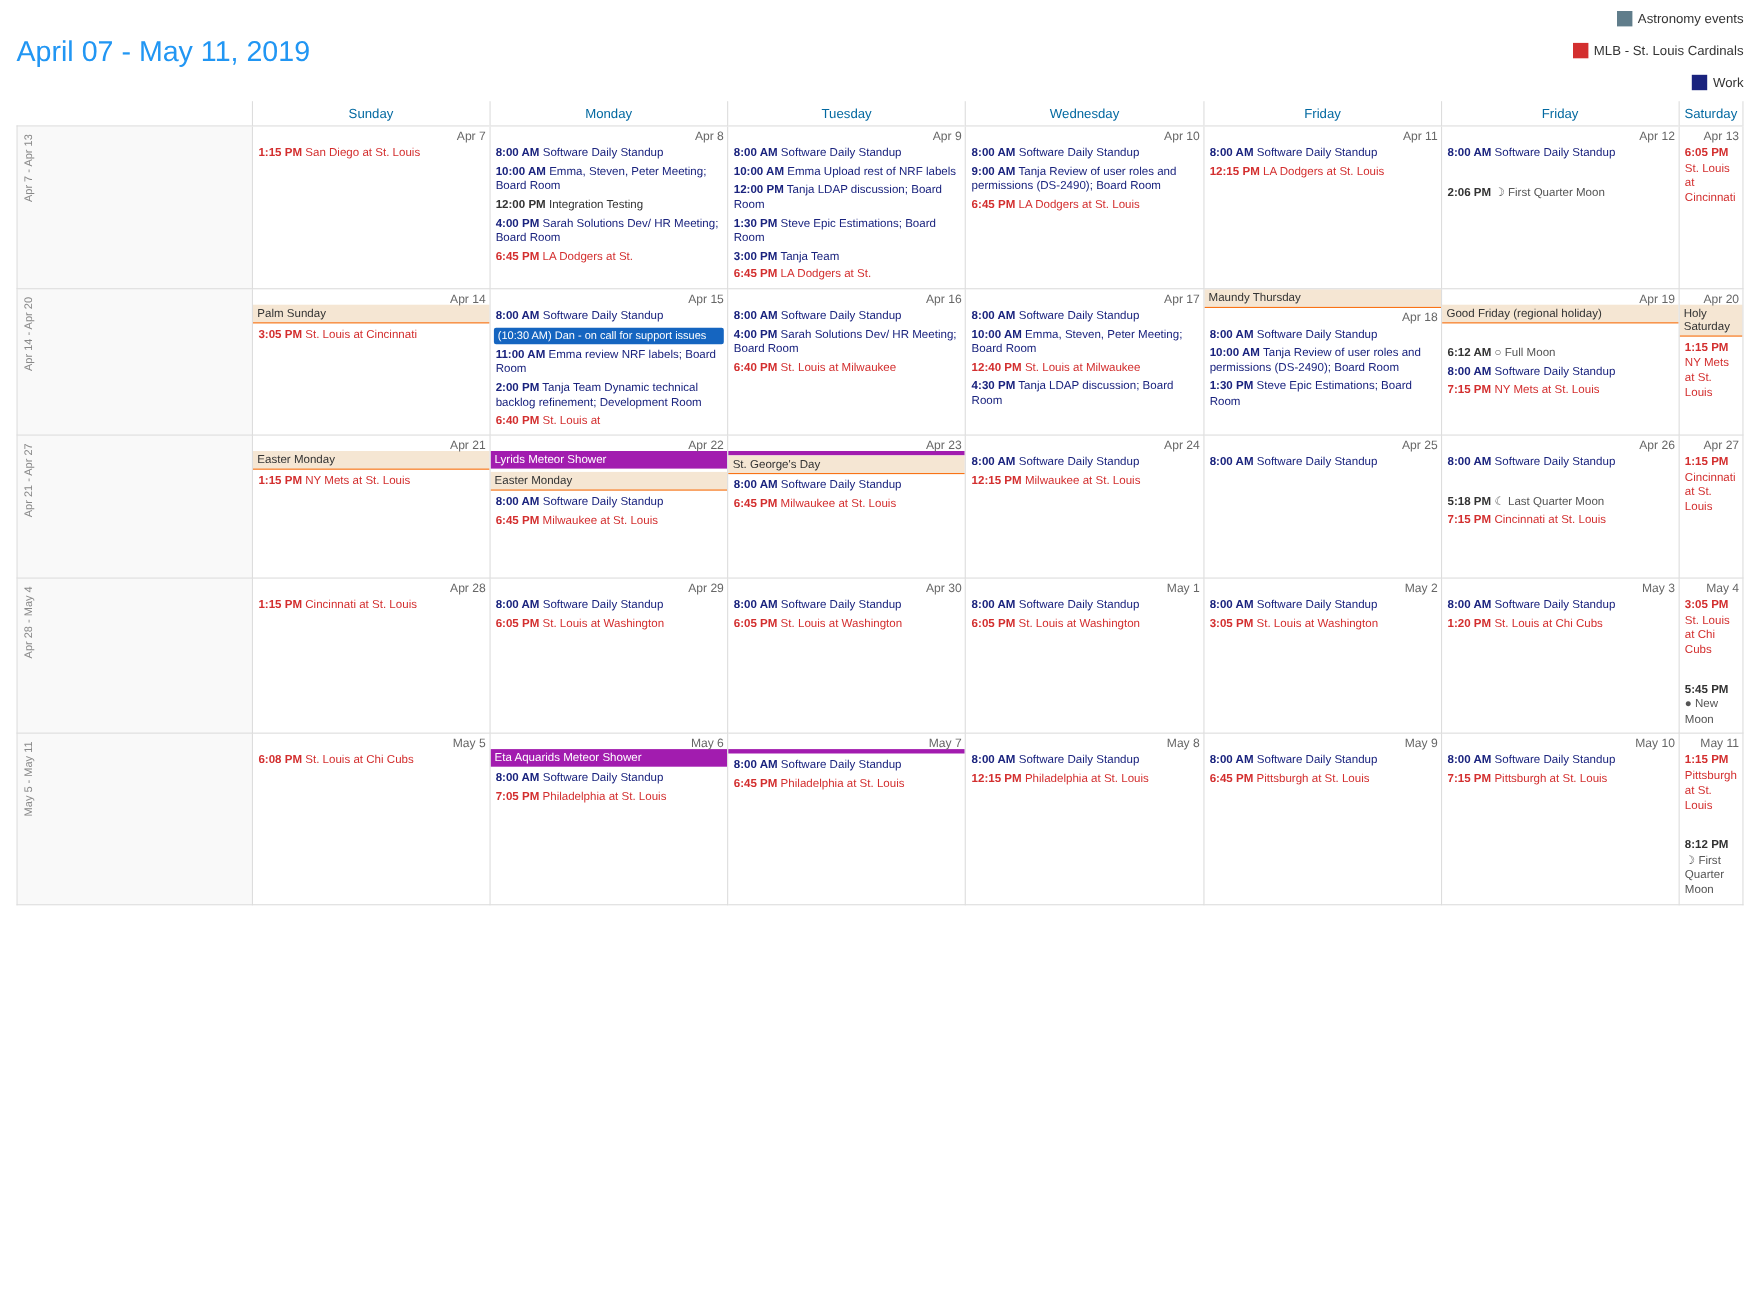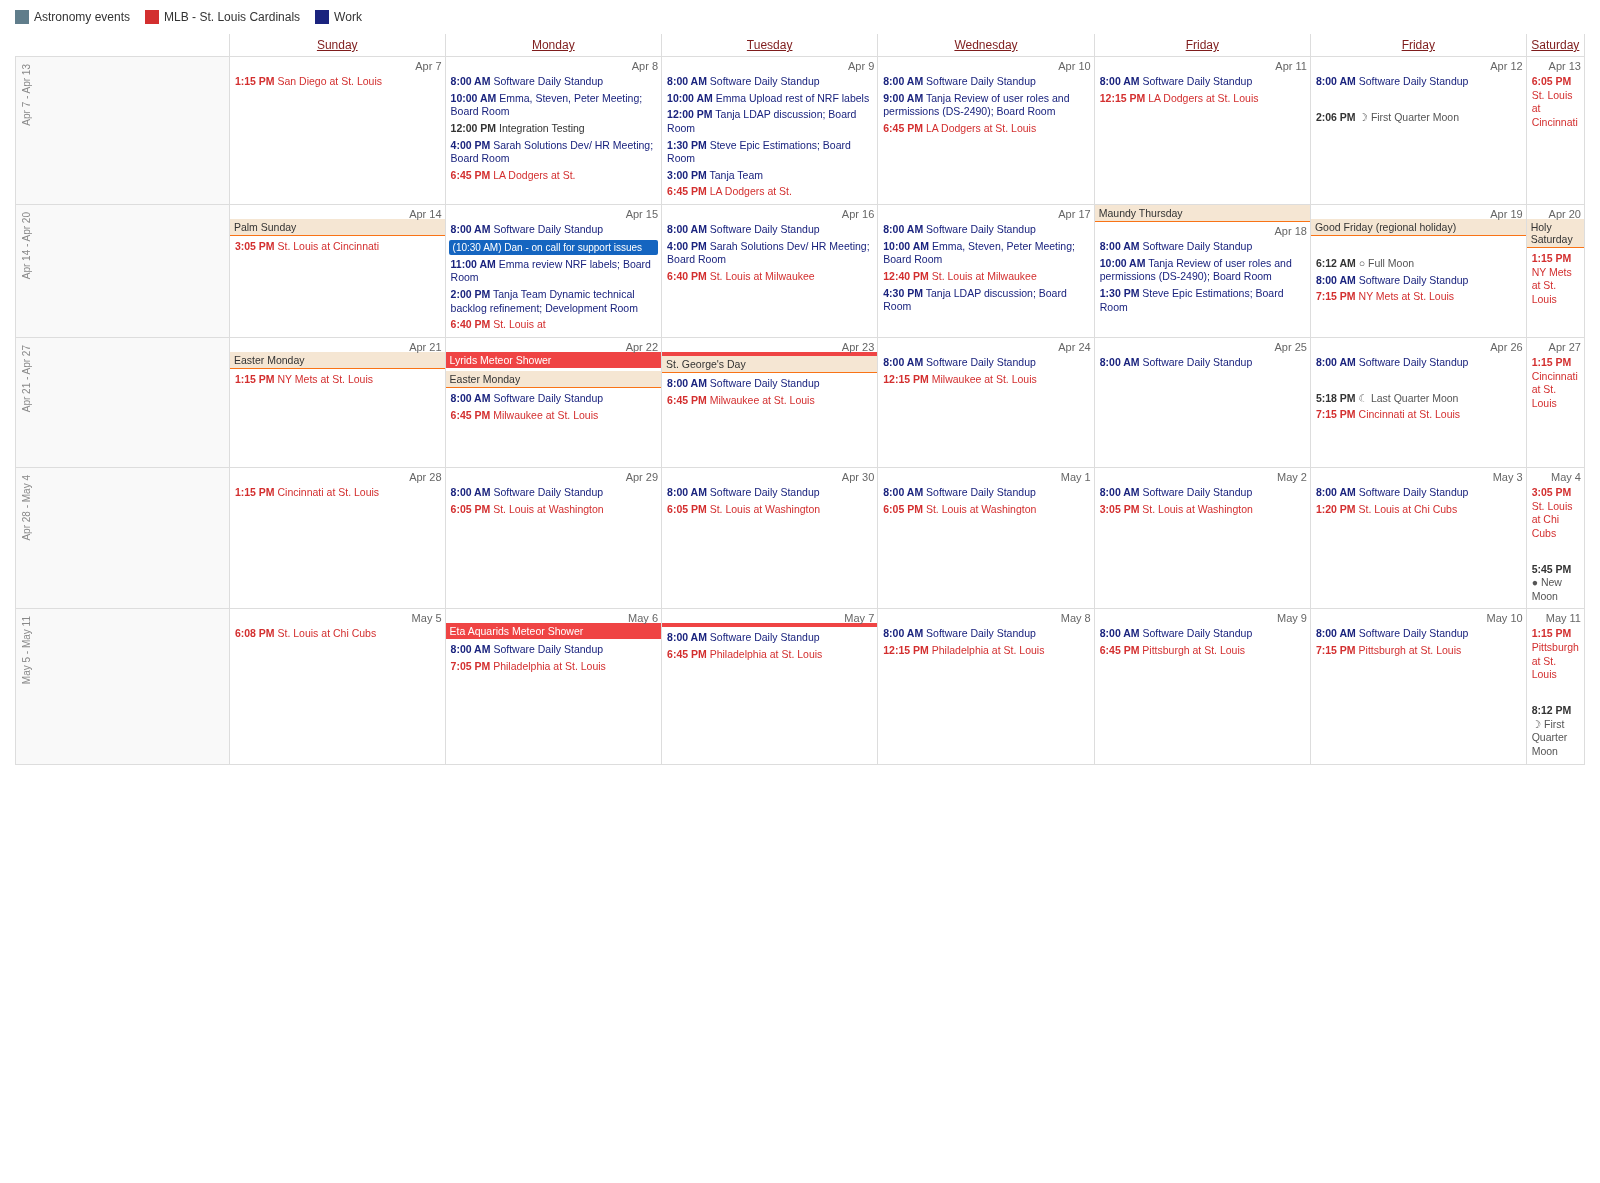--- a/index.html
+++ b/index.html
@@ -1,50 +1,51 @@
 <!DOCTYPE html>
 <html><head>
   <meta charset="utf-8">
   <style>
     * { box-sizing: border-box; margin: 0; padding: 0; }
     body { font-family: 'Segoe UI', Arial, sans-serif; background: #fff; font-size: 11px; color: #333; padding: 10px 15px; }
     
     .header { display: flex; align-items: center; justify-content: space-between; margin-bottom: 10px; }
     .title { font-size: 26px; color: #2196F3; font-weight: 300; }
-    .legend { display: flex; align-items: flex-end; gap: 15px; }
+    .legend { display: flex; align-items: flex-end; gap: 15px; flex-direction: column; }
     .legend-item { display: flex; align-items: center; gap: 5px; font-size: 12px; }
     .legend-box { width: 14px; height: 14px; display: inline-block; }
     
     .calendar { width: 100%; border-collapse: collapse; }
-    .calendar th { text-align: center; color: #7f1d1d; font-weight: normal; font-size: 12px; padding: 4px; border-left: 1px solid #ddd; border-right: 1px solid #ddd; text-decoration: underline; }
+    .calendar th { text-align: center; color: #0369a1; font-weight: normal; font-size: 12px; padding: 4px; border-left: 1px solid #ddd; border-right: 1px solid #ddd; }
     .calendar td { border: 1px solid #ddd; vertical-align: top; padding: 3px; width: 14.28%; }
     
     .week-label-col { width: 28px; background: #f9f9f9; border: 1px solid #ddd; }
     .week-label { writing-mode: vertical-rl; transform: rotate(180deg); text-align: center; color: #888; font-size: 10px; white-space: nowrap; padding: 4px 2px; }
     
     .day-number { text-align: right; font-size: 11px; color: #666; margin-bottom: 2px; }
     
     .event { margin: 1px 0; padding: 1px 2px; font-size: 10.5px; line-height: 1.3; }
     .event .time { font-weight: bold; color: #333; }
     .event.work { color: #1a237e; }
     .event.work .time { color: #1a237e; margin-top: 28px; }
     .event.mlb { color: #d32f2f; }
     .event.mlb .time { color: #d32f2f; }
     .event.astro { color: #555; margin-top: 20px; }
     
     .special-day { background: #f5e6d3; border-bottom: 1px solid #f97316; margin: -3px -3px 3px -3px; padding: 2px 4px; font-size: 10.5px; color: #333; }
     .highlight-bar { background: #1565C0; color: #fff; padding: 2px 4px; margin: 2px 0; font-size: 10px; border-radius: 2px; }
-    .meteor-bar { background: #ef4444; color: #fff; padding: 2px 4px; margin: -3px -3px 3px -3px; font-size: 10.5px; }
+    .meteor-bar { background: #a21caf; color: #fff; padding: 2px 4px; margin: -3px -3px 3px -3px; font-size: 10.5px; }
     
     .week-row td { height: 130px; }
   </style>
 </head>
 <body>
 
 <div class="header">
+  <div class="title">April 07 - May 11, 2019</div>
   <div class="legend">
     <div class="legend-item">
       <span class="legend-box" style="background:#607D8B;"></span>
       <span>Astronomy events</span>
     </div>
     <div class="legend-item">
       <span class="legend-box" style="background:#d32f2f;"></span>
       <span>MLB - St. Louis Cardinals</span>
     </div>
     <div class="legend-item">

